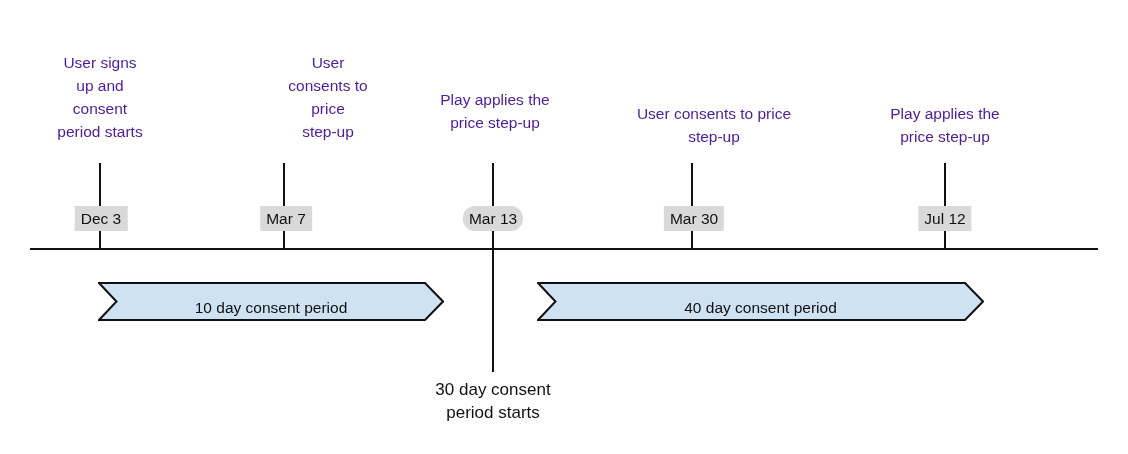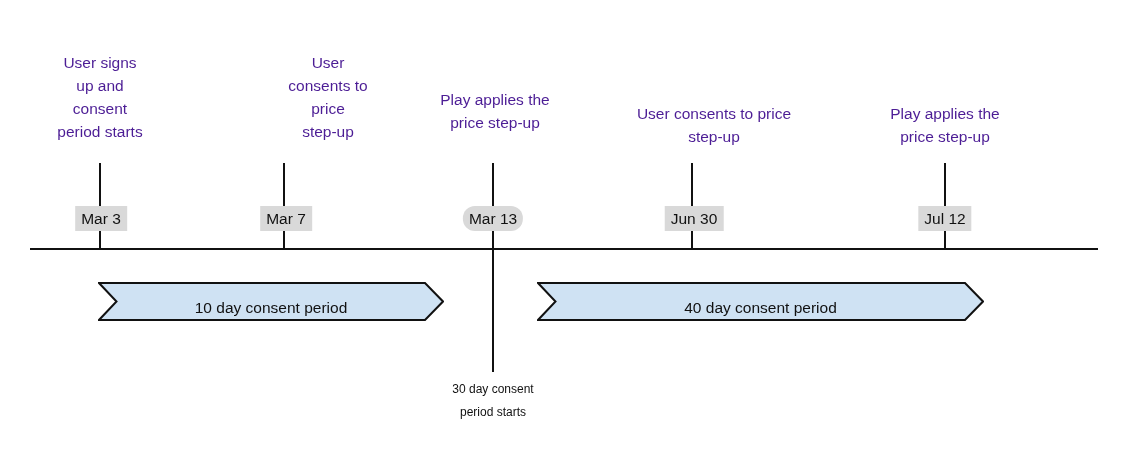--- a/index.html
+++ b/index.html
@@ -58,21 +58,21 @@
   .c2 { left: 286px; text-align: right; }
   .c3 { left: 493px; border-radius: 12px; }
   .c4 { left: 694px; }
   .c5 { left: 945px; }
   .note {
     position: absolute;
     left: 493px; top: 378px;
     transform: translateX(-50%);
     text-align: center;
     white-space: pre-line;
-    font-size: 12px;
+    font-size: 17px;
     line-height: 23px;
     color: #111111;
   }
   .arrow {
     position: absolute;
     height: 51px;
   }
   .a1 { left: 98px;  top: 282px; width: 346px; }
   .a2 { left: 537px; top: 282px; width: 447px; }
   .arrow svg { position: absolute; left: 0; top: 0; display: block; }
@@ -108,24 +108,24 @@
 consents to
 price
 step-up</div>
   <div class="toplabel l3">Play applies the
 price step-up</div>
   <div class="toplabel l4">User consents to price
 step-up</div>
   <div class="toplabel l5">Play applies the
 price step-up</div>
 
-  <div class="chip c1">Mar 3</div>
+  <div class="chip c1">Dec 3</div>
   <div class="chip c2">Mar 7</div>
   <div class="chip c3">Mar 13</div>
-  <div class="chip c4">Jun 30</div>
+  <div class="chip c4">Mar 30</div>
   <div class="chip c5">Jul 12</div>
 
   <div class="note">30 day consent
 period starts</div>
 
   <div class="arrow a1">
     <svg width="346" height="39" viewBox="0 0 346 39">
       <polygon points="1,1 327,1 345,19.5 327,38 1,38 18.5,19.5" stroke-width="2" fill="#cfe2f3" stroke="#111111"></polygon>
     </svg>
     <span class="arrow-text">10 day consent period</span>

